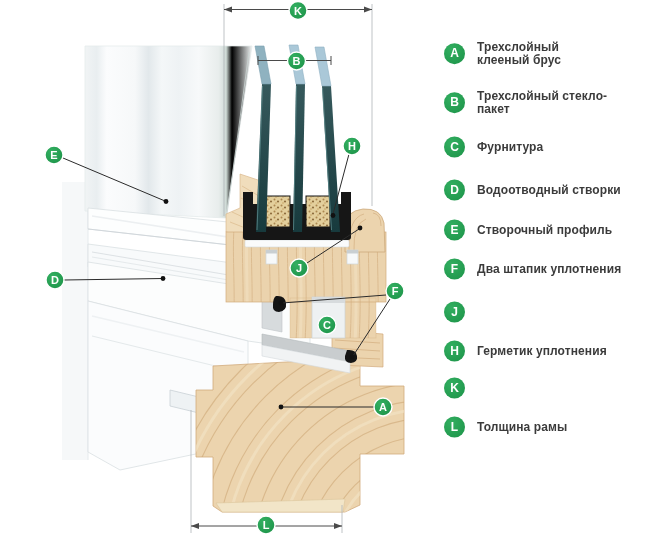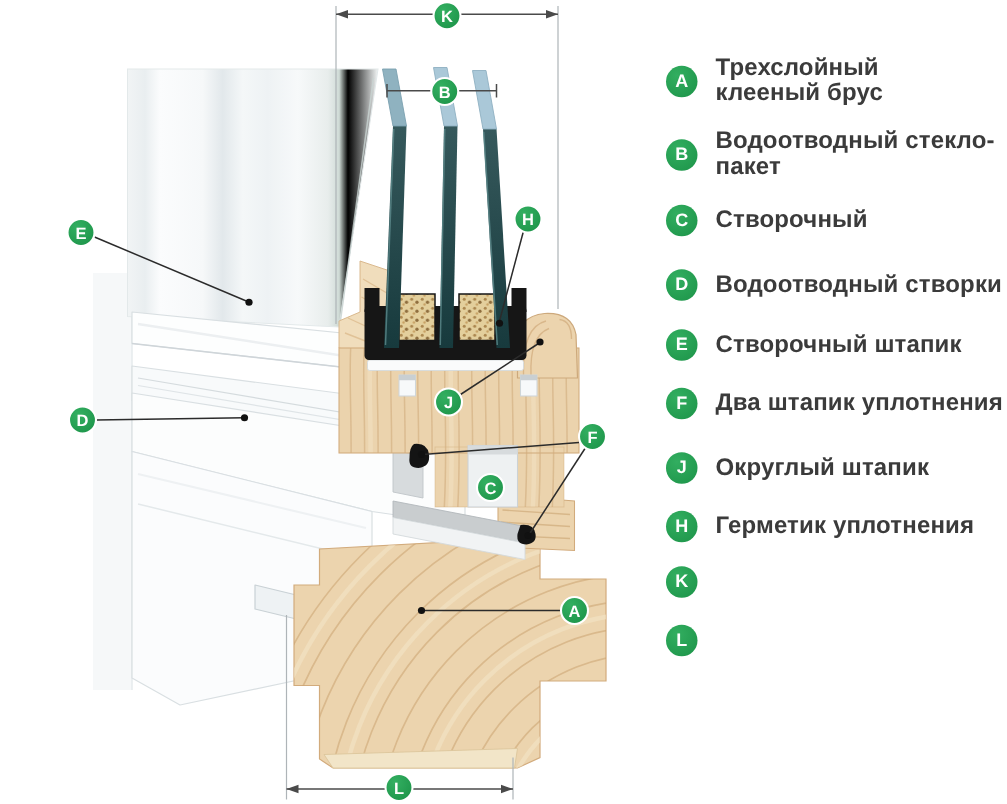--- a/index.html
+++ b/index.html
@@ -5,21 +5,21 @@
   html,body{margin:0;padding:0;background:#ffffff;}
   #stage{position:relative;width:671px;height:536px;background:#ffffff;overflow:hidden;
          font-family:"Liberation Sans","DejaVu Sans",sans-serif;}
   #art{position:absolute;left:0;top:0;}
   
   #legend{position:absolute;left:0;top:0;width:671px;height:536px;pointer-events:none;}
   .legend-row{position:absolute;left:444px;display:flex;align-items:center;transform:translateY(-50%);}
   .badge{width:21px;height:21px;border-radius:50%;flex:0 0 21px;
          background:radial-gradient(circle at 35% 30%, #32ae60, #1c9348);
          color:#fff;font-weight:bold;font-size:12px;line-height:21px;text-align:center;}
-  .legend-label{margin-left:12px;color:#3b3b3b;font-weight:bold;font-size:16px;line-height:1.07;
+  .legend-label{margin-left:12px;color:#3b3b3b;font-weight:bold;font-size:12px;line-height:1.07;
                 white-space:pre-line;letter-spacing:0.1px;}
   svg text.mletter{font-family:"Liberation Sans","DejaVu Sans",sans-serif;font-size:11px;font-weight:bold;fill:#ffffff;text-anchor:middle;}
 </style>
 </head>
 <body>
 
 <div id="stage">
 
 <svg id="art" width="671" height="536" viewBox="0 0 671 536" xmlns="http://www.w3.org/2000/svg">
   <defs>
@@ -289,48 +289,48 @@
 </svg>
 
 <div id="legend">
   <div class="legend-row" style="top:54px">
     <div class="badge">A</div>
     <div class="legend-label">Трехслойный
 клееный брус</div>
   </div>
   <div class="legend-row" style="top:103px">
     <div class="badge">B</div>
-    <div class="legend-label">Водоотводный стекло-
+    <div class="legend-label">Трехслойный стекло-
 пакет</div>
   </div>
   <div class="legend-row" style="top:147px">
     <div class="badge">C</div>
-    <div class="legend-label">Створочный</div>
+    <div class="legend-label">Фурнитура</div>
   </div>
   <div class="legend-row" style="top:190px">
     <div class="badge">D</div>
     <div class="legend-label">Водоотводный створки</div>
   </div>
   <div class="legend-row" style="top:230px">
     <div class="badge">E</div>
-    <div class="legend-label">Створочный штапик</div>
+    <div class="legend-label">Створочный профиль</div>
   </div>
   <div class="legend-row" style="top:269px">
     <div class="badge">F</div>
     <div class="legend-label">Два штапик уплотнения</div>
   </div>
   <div class="legend-row" style="top:312px">
     <div class="badge">J</div>
-    <div class="legend-label">Округлый штапик</div>
   </div>
   <div class="legend-row" style="top:351px">
     <div class="badge">H</div>
     <div class="legend-label">Герметик уплотнения</div>
   </div>
   <div class="legend-row" style="top:388px">
     <div class="badge">K</div>
   </div>
   <div class="legend-row" style="top:427px">
     <div class="badge">L</div>
+    <div class="legend-label">Толщина рамы</div>
   </div>
 </div>
 
 </div>
 
 </body></html>

